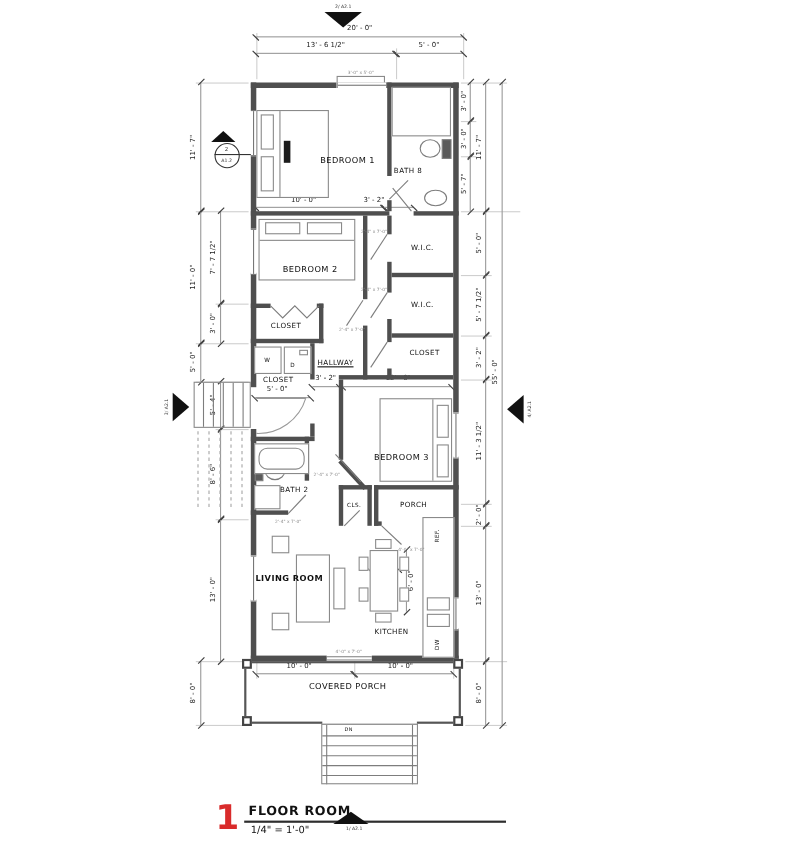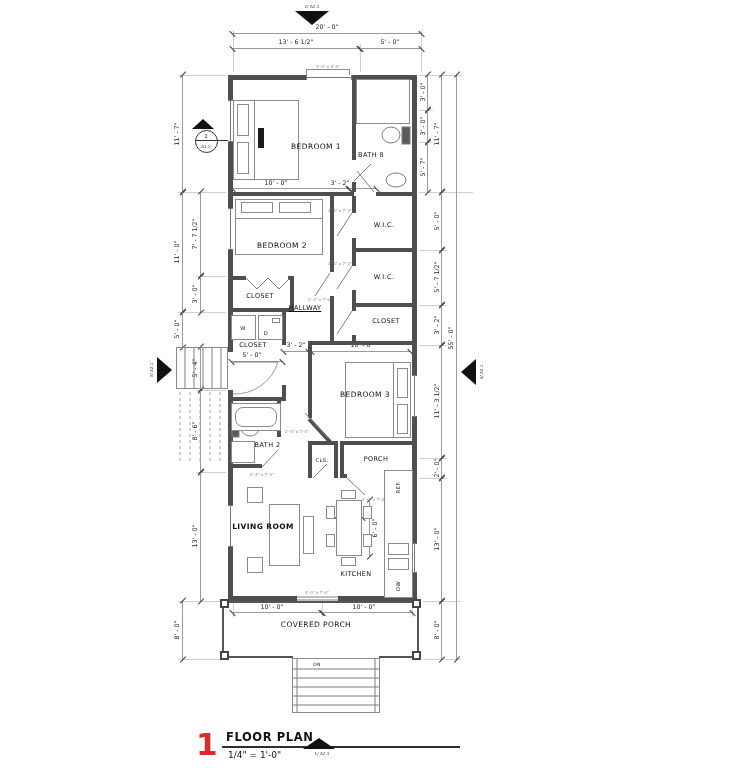--- a/index.html
+++ b/index.html
@@ -320,25 +320,25 @@
   <div class="post" style="left:220px;top:651px;"></div>
   <div class="post" style="left:412px;top:651px;"></div>
   <div class="furn" style="left:292px;top:658px;width:88px;height:55px;background:transparent;"></div>
 
   <span class="room" style="left:316px;top:146px;">BEDROOM 1</span>
   <span class="room" style="left:371px;top:155px;font-size:6.5px;">BATH 8</span>
   <span class="room" style="left:282px;top:245px;">BEDROOM 2</span>
   <span class="room" style="left:384px;top:225px;font-size:6.5px;">W.I.C.</span>
   <span class="room" style="left:384px;top:277px;font-size:6.5px;">W.I.C.</span>
   <span class="room" style="left:260px;top:296px;font-size:6.5px;">CLOSET</span>
-  <span class="room" style="left:305px;top:308px;font-size:6.5px;text-decoration:underline;">HALLWAY</span>
+  <span class="room" style="left:305px;top:330px;font-size:6.5px;text-decoration:underline;">HALLWAY</span>
   <span class="room" style="left:386px;top:321px;font-size:6.5px;">CLOSET</span>
   <span class="room" style="left:253px;top:345px;font-size:6.5px;">CLOSET</span>
   <span class="room" style="left:259px;top:445px;font-size:6.5px;padding-left:17px;">BATH 2</span>
-  <span class="room" style="left:365px;top:394px;">BEDROOM 3</span>
+  <span class="room" style="left:365px;top:416px;">BEDROOM 3</span>
   <span class="room small" style="left:322px;top:460px;">CLS.</span>
   <span class="room" style="left:376px;top:459px;font-size:6.5px;">PORCH</span>
   <span class="room" style="left:263px;top:526px;font-weight:bold;">LIVING ROOM</span>
   <span class="room" style="left:356px;top:574px;font-size:6.5px;">KITCHEN</span>
   <span class="room" style="left:316px;top:624px;">COVERED PORCH</span>
   <span class="room rot" style="left:398px;top:487px;">REF.</span>
   <span class="room rot" style="left:398px;top:586px;">DW</span>
   <span class="room small" style="left:243px;top:328px;">W</span>
   <span class="room small" style="left:266px;top:333px;">D</span>
   <span class="room small" style="left:317px;top:664px;font-size:4.5px;">DN</span>
@@ -359,19 +359,19 @@
   <span class="mtagv" style="left:481px;top:372px;">4/ A2.1</span>
   <div class="tri-left" style="left:461px;top:359px;"></div>
 
   <div class="abs" style="left:195px;top:130px;width:21px;height:21px;border:1px solid #333;border-radius:50%;background:#fff;"></div>
   <div class="thin" style="left:195px;top:140px;width:33px;height:1px;background:#333;"></div>
   <div class="tri-up" style="left:192px;top:119px;border-left-width:11px;border-right-width:11px;border-bottom-width:10px;"></div>
   <span class="mtag" style="left:206px;top:136px;font-size:5px;">2</span>
   <span class="mtag" style="left:206px;top:146px;">A1.2</span>
 
   <span class="sheet-num" style="left:196px;top:729px;">1</span>
-  <span class="sheet-title" style="left:226px;top:730px;">FLOOR PLAN</span>
+  <span class="sheet-title" style="left:226px;top:730px;">FLOOR ROOM</span>
   <div class="rule" style="left:222px;top:746px;width:238px;height:2px;"></div>
   <span class="sheet-scale" style="left:228px;top:750px;">1/4" = 1'-0"</span>
   <div class="tri-up" style="left:303px;top:738px;"></div>
   <span class="mtag" style="left:322px;top:753px;">1/ A2.1</span>
 
 </div>
 
 </body></html>

